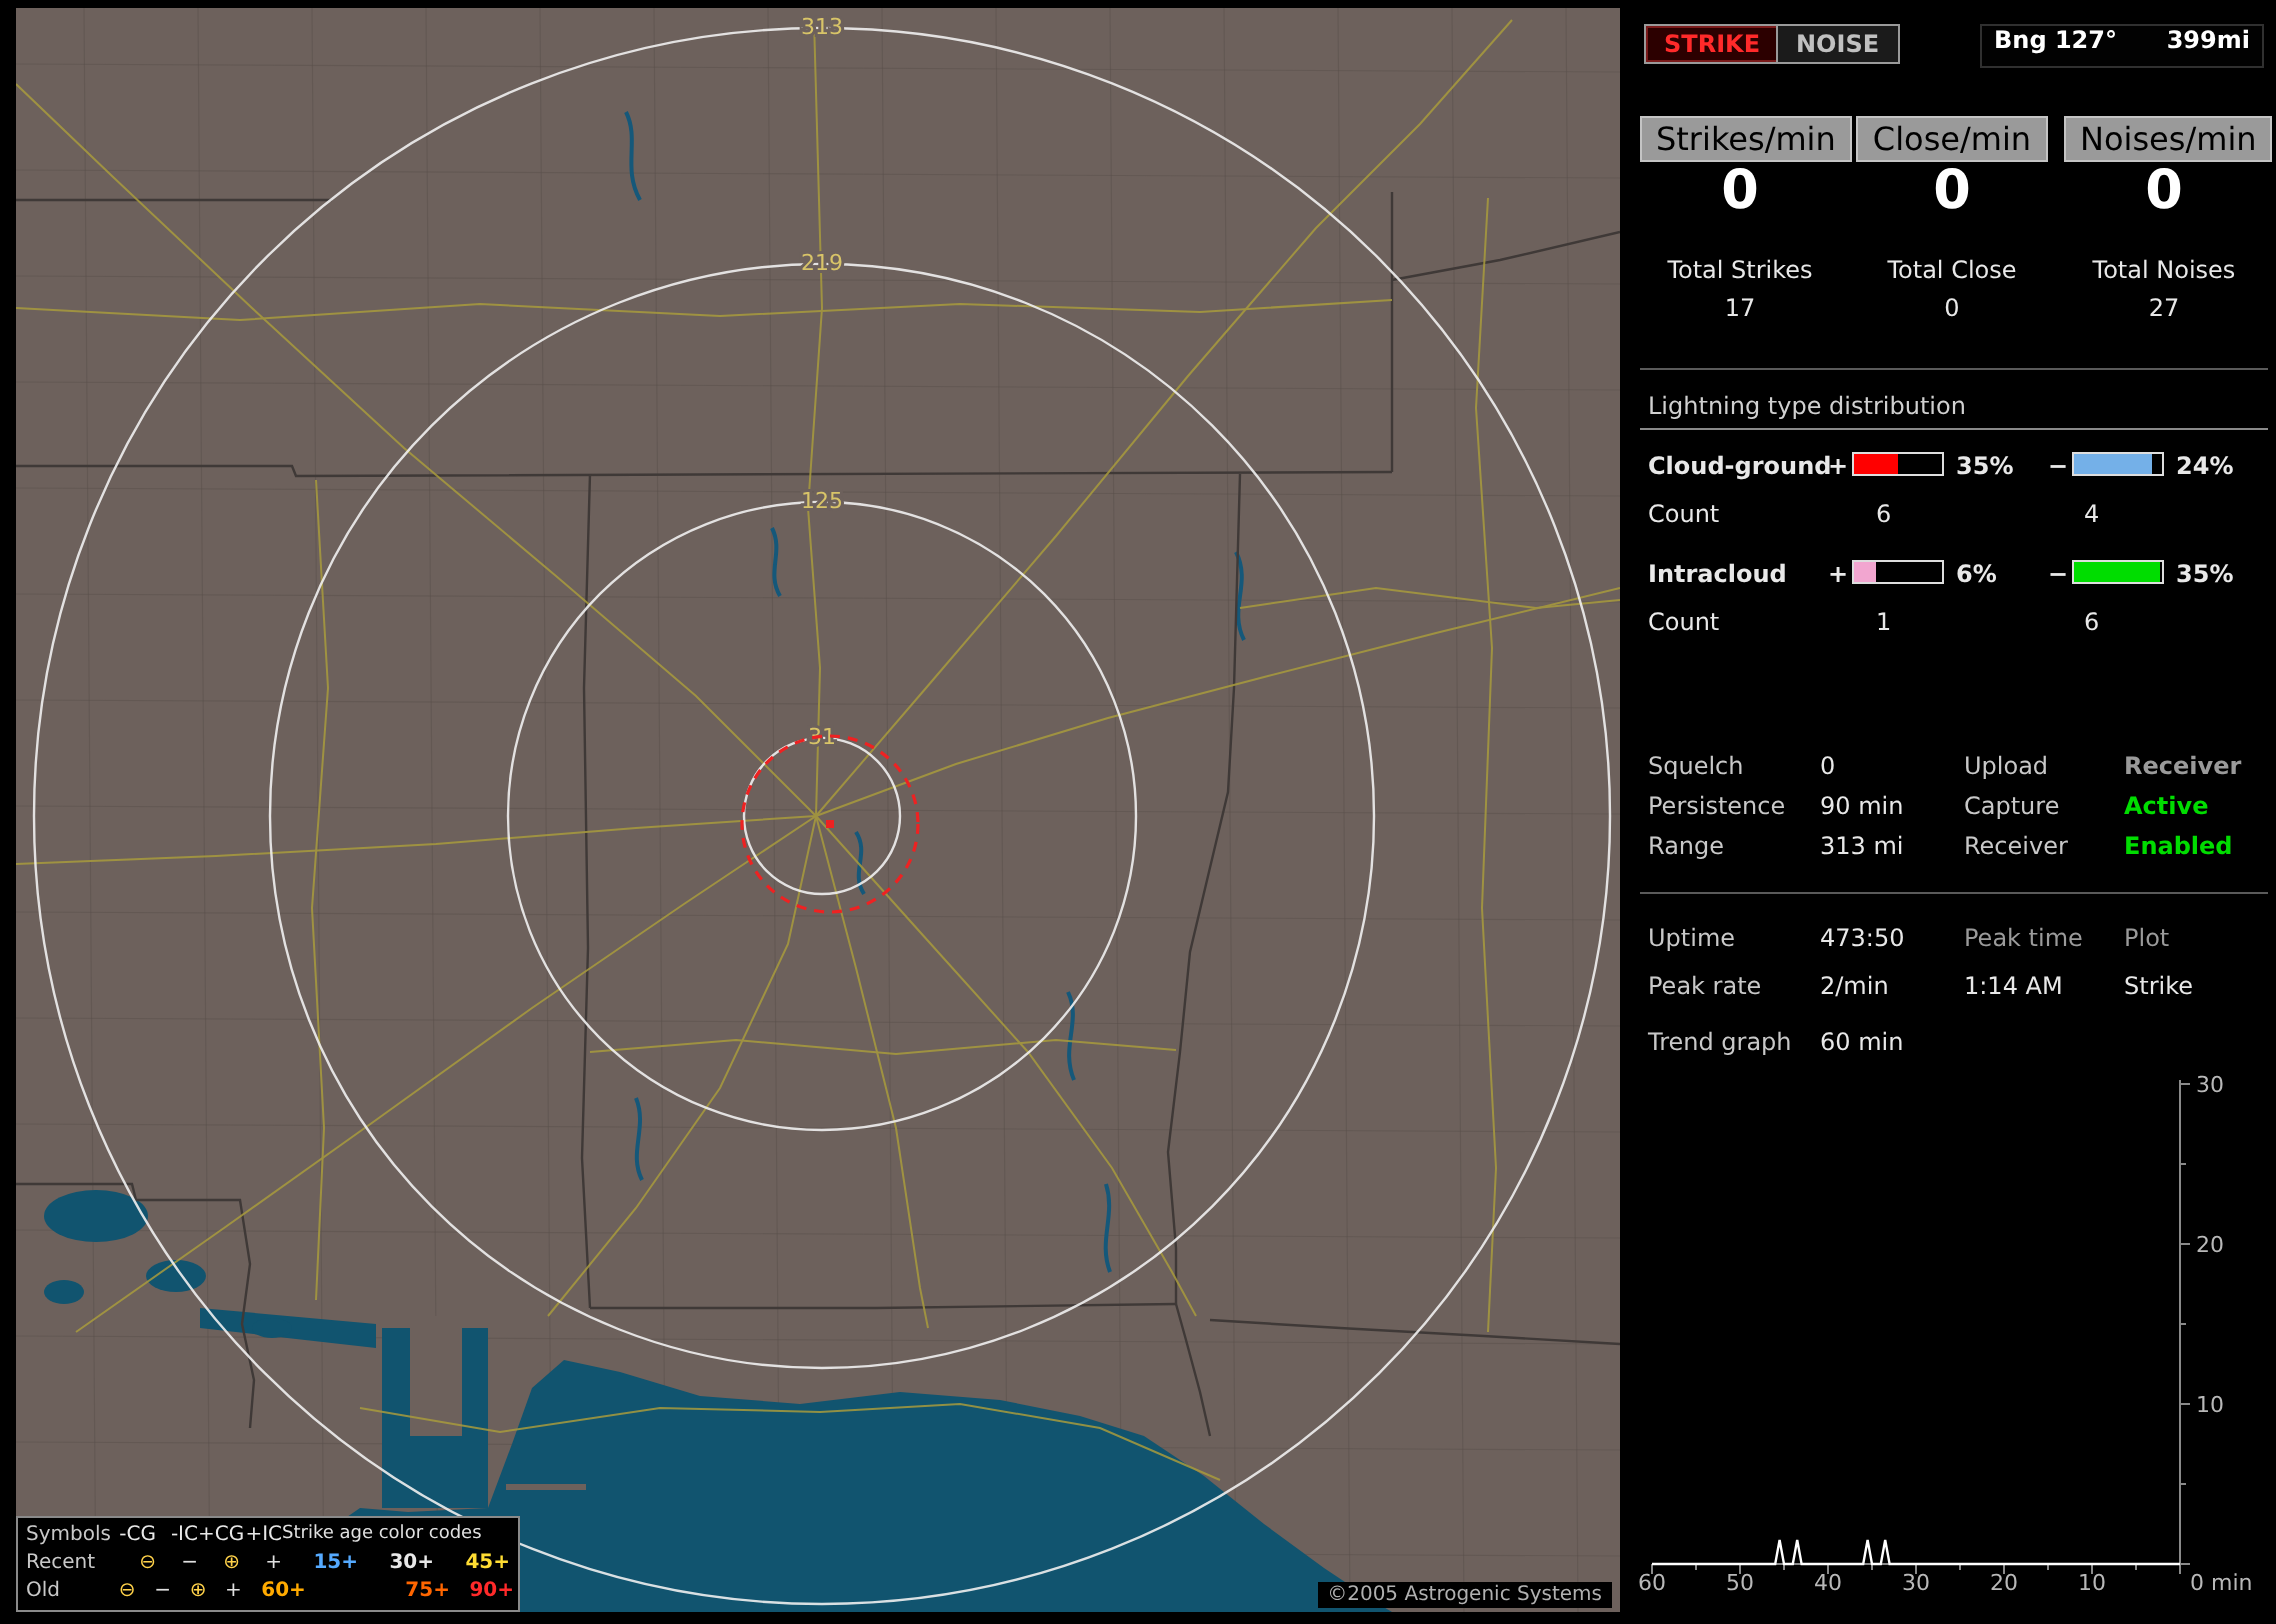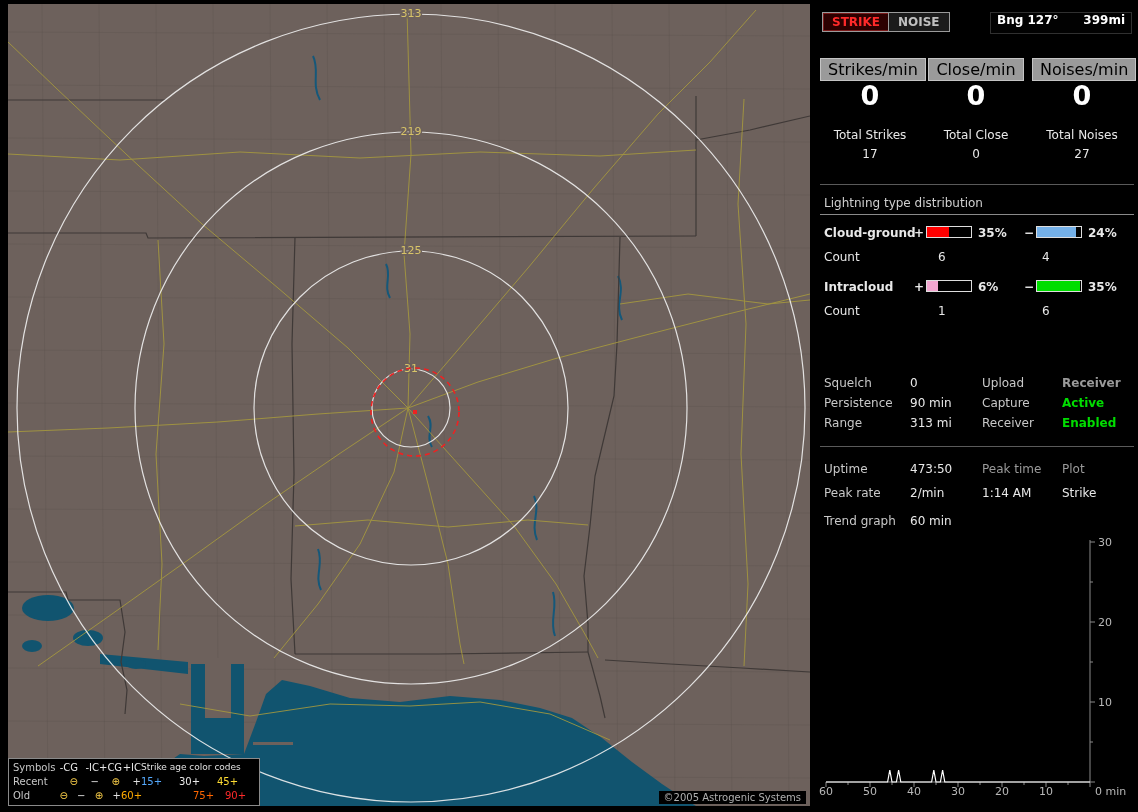--- a/index.html
+++ b/index.html
@@ -8,21 +8,21 @@
   .screen{position:relative;width:1138px;height:640px;background:#000}
 
   
   .map-area{position:absolute;left:8px;top:4px;width:802px;height:802px;background:#6d615c;overflow:hidden}
   .legend{position:absolute;left:0;bottom:0;width:252px;height:48px;background:#000;
     border:1px solid #8a8a8a;font-size:10px;color:#cfcfcf;padding:1px 2px}
   .lg-row{display:flex;align-items:center;height:14px;white-space:nowrap}
   .lg-c0{width:46px;padding-left:2px;color:#c8c8c8}
   .lg-sym{width:21px;text-align:right}
   .lg-head .lg-sym{color:#e8e8e8}
-  .lg-age{width:38px;text-align:left;font-weight:normal}
+  .lg-age{width:38px;text-align:right;font-weight:bold}
   .lg-age-head{width:114px;color:#e0e0e0;font-size:9px}
   .sym-cg{color:#ffd24a}
   .sym-ic{color:#e0e0e0}
   .copyright{position:absolute;right:4px;bottom:2px;color:#b0b0b0;font-size:10px;background:#000;padding:1px 5px}
 
   
   .side-panel{position:absolute;left:818px;top:0;width:320px;height:812px;color:#e8e8e8;font-size:12px}
   .prow{position:absolute;left:0;width:320px;height:18px}
   .prow span{position:absolute;top:0;white-space:nowrap}
   .c1{left:6px}.c2{left:92px}.c3{left:164px}.c4{left:244px}

